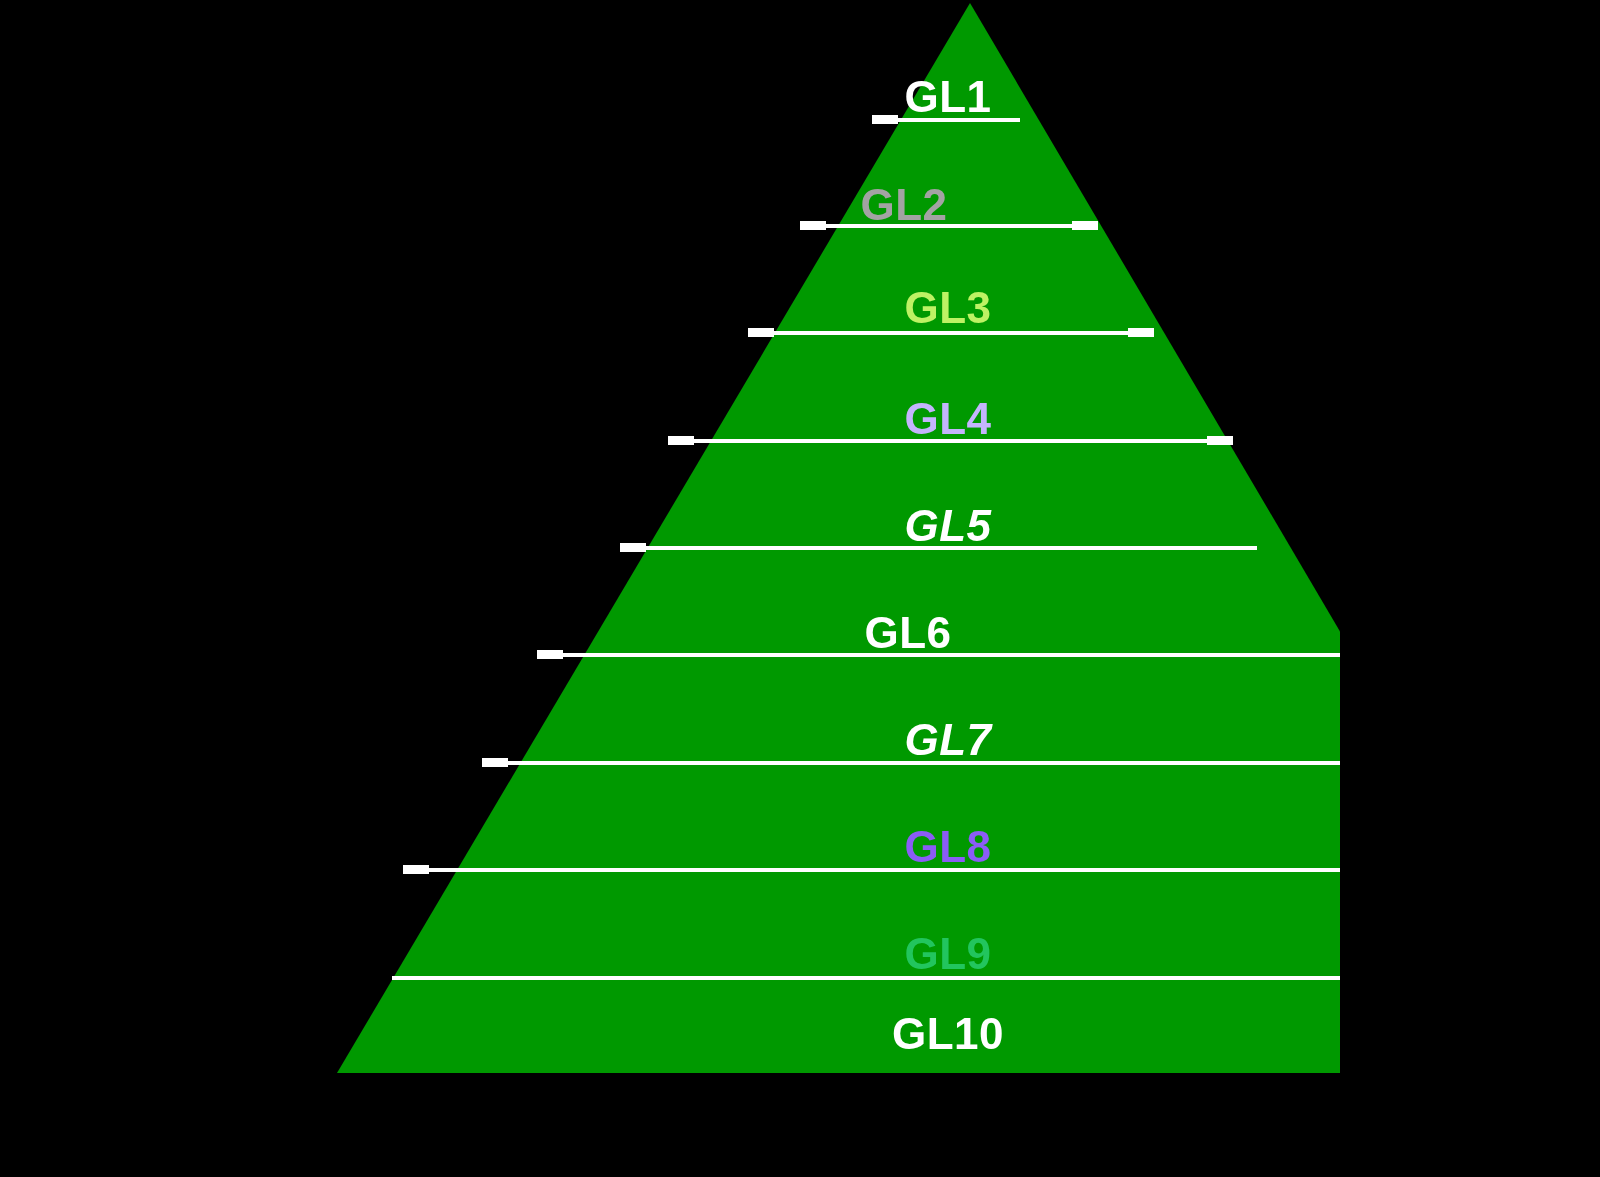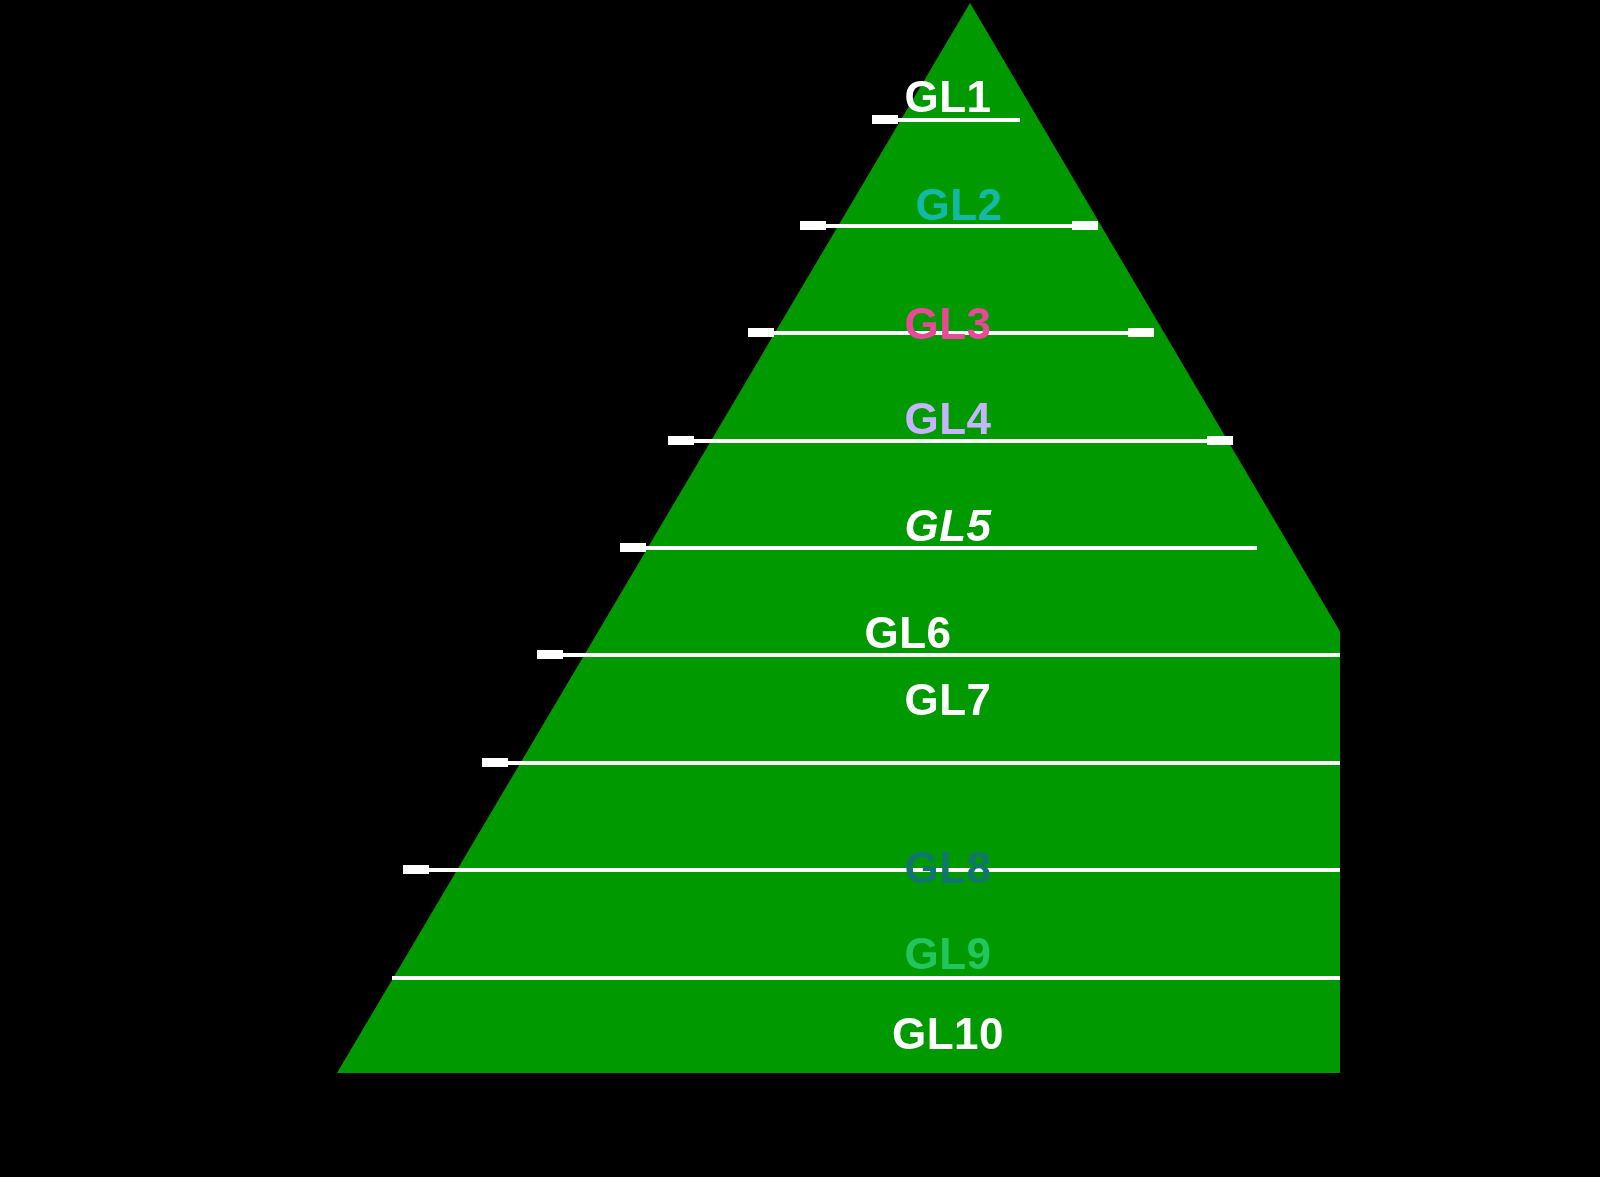--- a/index.html
+++ b/index.html
@@ -67,24 +67,24 @@
         <line x1="403" x2="1475" y1="870" y2="870" stroke="#ffffff" stroke-width="4"></line>
         <rect x="403" y="865" width="26" height="9" fill="#ffffff"></rect>
         <rect x="1449" y="865" width="26" height="9" fill="#ffffff"></rect>
         <line x1="392" x2="1513" y1="978" y2="978" stroke="#ffffff" stroke-width="4"></line>
         <rect x="1487" y="973" width="26" height="9" fill="#ffffff"></rect>
       </g>
   </svg>
 
   <div id="labels-layer">
       <div class="level-label" style="left: 948px; top: 97px; color: rgb(255, 255, 255);">GL1</div>
-      <div class="level-label" style="left: 959px; top: 205px; color: #14b8a6;">GL2</div>
-      <div class="level-label" style="left: 948px; top: 324px; color: #ec4899;">GL3</div>
+      <div class="level-label" style="left: 904px; top: 205px; color: #a3a3a3;">GL2</div>
+      <div class="level-label" style="left: 948px; top: 308px; color: #bef264;">GL3</div>
       <div class="level-label" style="left: 948px; top: 419px; color: #c4b5fd;">GL4</div>
       <div class="level-label" style="left: 948px; top: 526px; color: rgb(255, 255, 255); font-style: italic;">GL5</div>
       <div class="level-label" style="left: 908px; top: 633px; color: rgb(255, 255, 255);">GL6</div>
-      <div class="level-label" style="left: 948px; top: 700px; color: rgb(255, 255, 255);">GL7</div>
-      <div class="level-label" style="left: 948px; top: 847px; color: #0f766e; margin-top: 21px;">GL8</div>
+      <div class="level-label" style="left: 948px; top: 740px; color: rgb(255, 255, 255); font-style: italic;">GL7</div>
+      <div class="level-label" style="left: 948px; top: 847px; color: #8b5cf6;">GL8</div>
       <div class="level-label" style="left: 948px; top: 954px; color: #22c55e;">GL9</div>
       <div class="level-label" style="left: 948px; top: 1034px; color: rgb(255, 255, 255);">GL10</div>
     </div>
 
 </div>
 
 </body></html>

